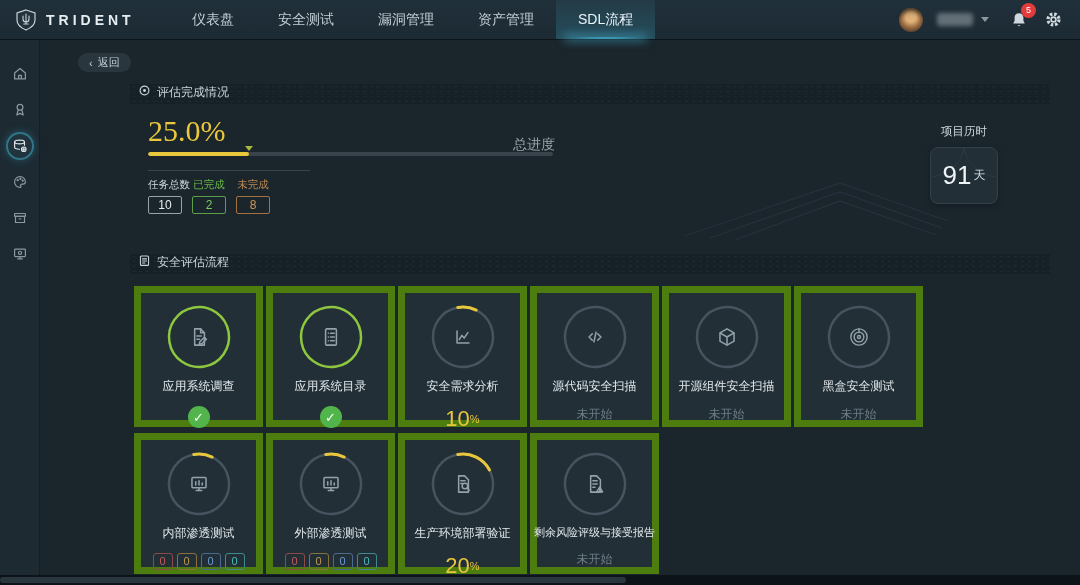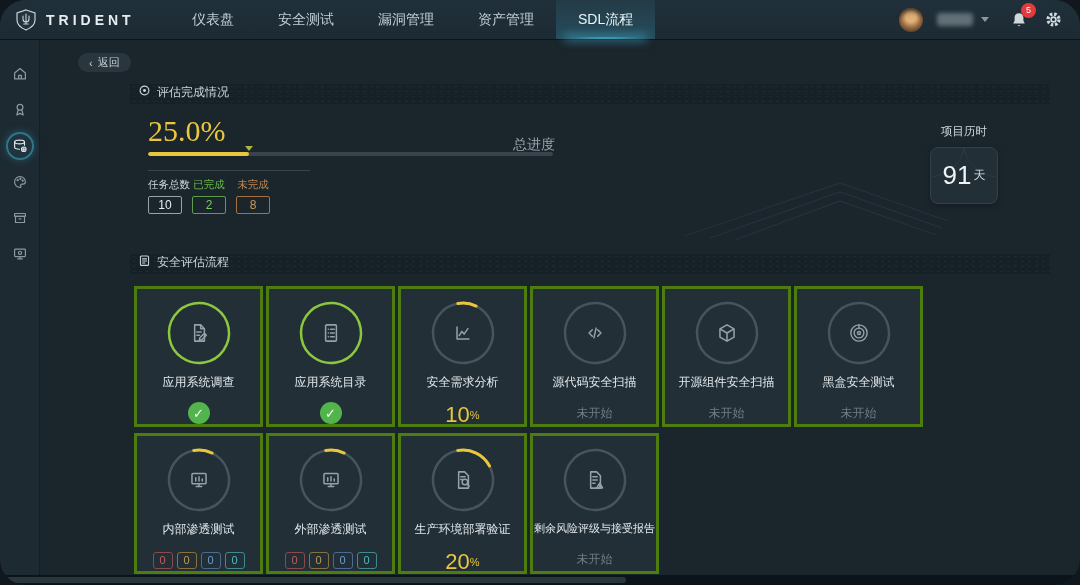--- a/index.html
+++ b/index.html
@@ -1,18 +1,18 @@
 <!DOCTYPE html>
 <html><head>
 <meta charset="utf-8">
 <style>
   * { margin:0; padding:0; box-sizing:border-box; }
   html,body { background:#10181d; }
   body { font-family:"Liberation Sans","DejaVu Sans",sans-serif; }
-  .app { position:relative; width:1080px; height:585px; background:#1a252c; overflow:hidden; color:#cfd9de;border-radius:26px; }
+  .app { position:relative; width:1080px; height:585px; background:#1a252c; overflow:hidden; color:#cfd9de; }
 
   
   .topnav { position:absolute; top:0; left:0; right:0; height:40px; background:linear-gradient(180deg,#20303a,#1c2a33); border-bottom:1px solid #0c1419; display:flex; align-items:center; z-index:5; }
   .brand { display:flex; align-items:center; gap:8px; padding-left:14px; width:150px; }
   .brand-name { color:#e6edf0; font-size:14px; font-weight:bold; letter-spacing:4px; }
   .tabs { display:flex; height:100%; margin-left:20px; }
   .tab { position:relative; height:100%; display:flex; align-items:center; padding:0 22px; font-size:14px; color:#c2cdd4; cursor:pointer; }
   .tab.active { color:#eaf6fa; background:linear-gradient(180deg,rgba(64,150,180,.10),rgba(64,170,200,.28)); }
   .tab.active::after { content:""; position:absolute; left:10%; right:10%; bottom:0; height:2px; border-radius:2px;
       background:radial-gradient(ellipse at center,#49c3e6 0%,rgba(73,195,230,.15) 80%); box-shadow:0 0 10px 2px rgba(73,195,230,.55); }
@@ -61,21 +61,21 @@
   .duration-label { font-size:11.5px; color:#cfd9de; }
   .duration-card { position:relative; margin-top:8px; height:57px; background:#232f37; border:1px solid #33404a; border-radius:8px; display:flex; align-items:center; justify-content:center; box-shadow:0 2px 6px rgba(0,0,0,.25); overflow:hidden; }
   .duration-card svg { position:absolute; inset:0; }
   .duration-value { font-size:26px; color:#eef3f5; position:relative; }
   .duration-unit { font-size:12px; color:#cfd9de; position:relative; margin-left:2px; }
   .chevron-deco { position:absolute; left:550px; top:52px; pointer-events:none; }
 
   .grid-row { display:flex; gap:3px; margin-left:4px; }
   .grid-row.r1 { margin-top:12px; }
   .grid-row.r2 { margin-top:6px; }
-  .card { width:129px; height:141px; background:#222f37; border:3px solid #4d7c0f; display:flex; flex-direction:column; align-items:center; cursor:pointer; }
+  .card { width:129px; height:141px; background:#222f37; border:7px solid #4d7c0f; display:flex; flex-direction:column; align-items:center; cursor:pointer; }
   .ring-wrap { position:relative; width:64px; height:64px; margin-top:12px; }
   .ring { transform:rotate(-100deg); }
   .ring .track { fill:none; stroke:#45545e; stroke-width:2.5; }
   .ring .track.done { stroke:#8dc63f; }
   .ring .arc { fill:none; stroke:#e9c73d; stroke-width:3; stroke-linecap:round; }
   .card-icon { position:absolute; inset:0; display:flex; align-items:center; justify-content:center; }
   .card-label { margin-top:9px; font-size:12px; color:#e2e9ec; white-space:nowrap; }
   .card-label.sm { font-size:11px; }
   .card-status { margin-top:11px; height:28px; display:flex; align-items:center; justify-content:center; }
   .check { width:22px; height:22px; border-radius:50%; background:#52b54b; color:#fff; font-size:13px; display:flex; align-items:center; justify-content:center; }

